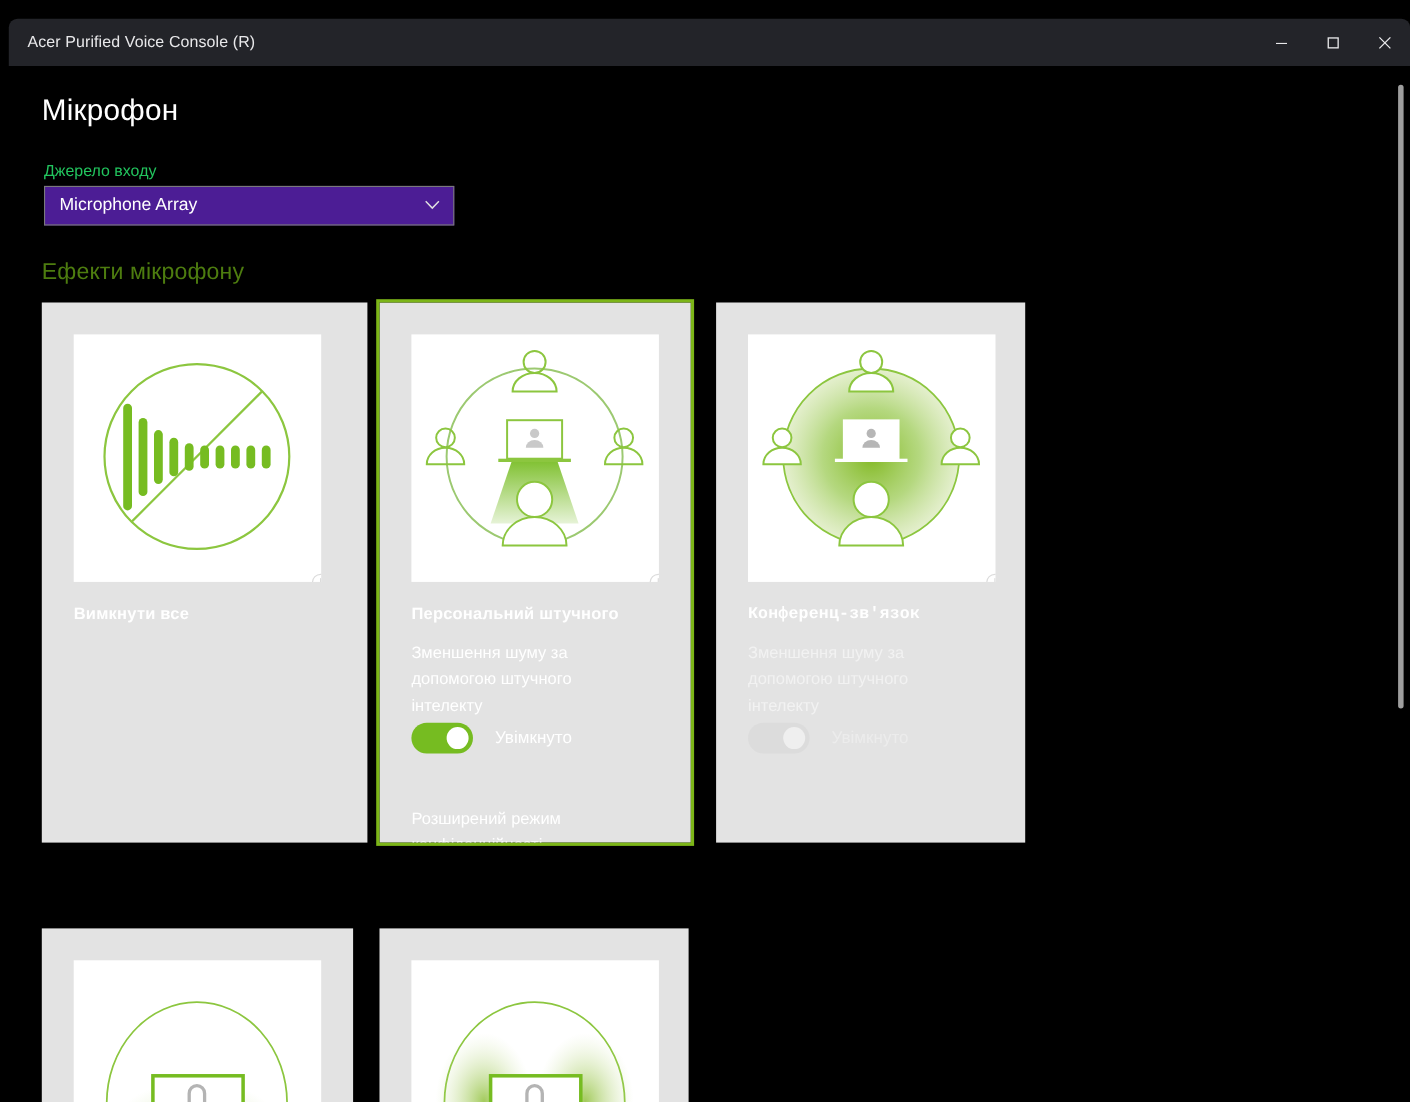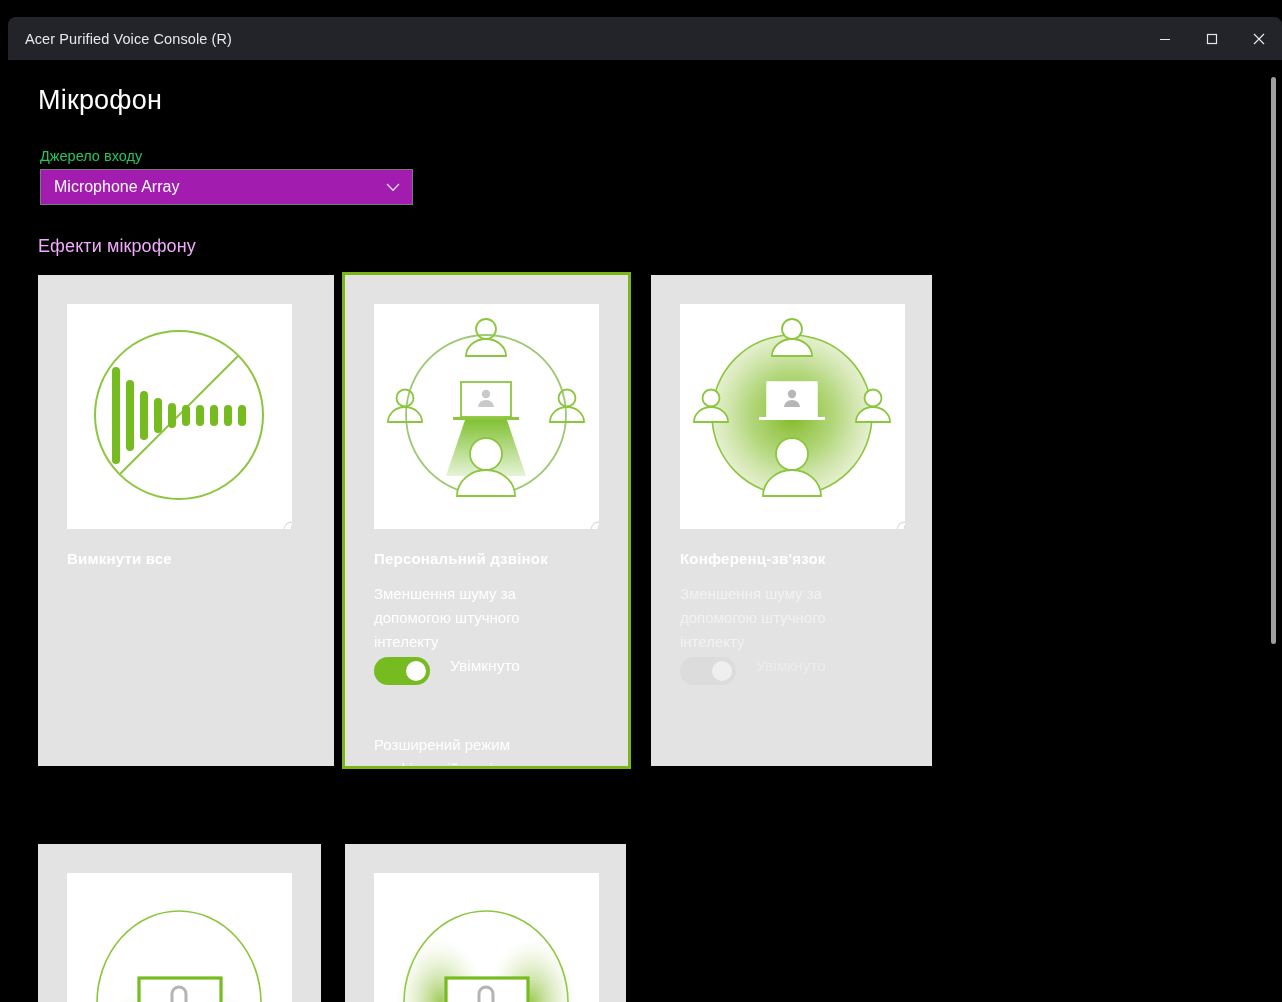--- a/index.html
+++ b/index.html
@@ -36,30 +36,30 @@
   .h1 {
     position: absolute; left: 38px; top: 25px;
     font-size: 27px; font-weight: 400; color: #fff; letter-spacing: .2px;
   }
   .field-label {
     position: absolute; left: 40px; top: 88px;
     font-size: 14.5px; color: #22c55e;
   }
   .dropdown {
     position: absolute; left: 40px; top: 109px; width: 373px; height: 36px;
-    background: #a21caf; border: 1px solid #7a7a7a;
+    background: #4c1d95; border: 1px solid #7a7a7a;
     display: flex; align-items: center; justify-content: space-between;
     padding: 0 12px 0 13px; cursor: pointer;
   }
   .dropdown-value { color: #fff; font-size: 16px; }
   .chev { color: #ddd; }
 
   .h2 {
     position: absolute; left: 38px;
-    font-size: 18px; font-weight: 400; color: #f0abfc; letter-spacing: .1px;
+    font-size: 21px; font-weight: 400; color: #4d7c0f; letter-spacing: .1px;
   }
   .h2-effects { top: 176px; }
   .h2-studio  { top: 731px; }
 
   
   .card {
     position: absolute; background: #e3e3e3; overflow: hidden;
   }
   .card.selected { outline: 3px solid #7cb518; outline-offset: 0; }
   .card-img {
@@ -71,21 +71,21 @@
   .card-title {
     position: absolute; left: 29px; font-size: 15px; font-weight: bold;
     color: #fff; letter-spacing: .2px; white-space: nowrap;
   }
   .card-desc {
     position: absolute; left: 29px; width: 186px;
     font-size: 15px; color: #fff; line-height: 24px;
   }
   .card-desc.dim { color: #f2f2f2; }
 
-  .togglerow { position: absolute; left: 29px; display: flex; }
+  .togglerow { position: absolute; left: 29px; display: flex; align-items: center; }
   .toggle {
     width: 56px; height: 28px; border-radius: 14px; background: #76bc21;
     position: relative; flex: none; cursor: pointer;
   }
   .toggle .knob {
     position: absolute; top: 4px; left: 32px;
     width: 20px; height: 20px; border-radius: 50%; background: #fff;
   }
   .toggle.off { background: #dcdcdc; }
   .toggle.off .knob { background: #efefef; }
@@ -217,21 +217,21 @@
             <path d="M104 103 a8 7 0 0 1 16 0 z" fill="#c9c9c9"></path>
           </g>
         </svg>
         <span class="info-icon">
           <svg width="17" height="17" viewBox="0 0 17 17">
             <circle cx="8.5" cy="8.5" r="7.4" fill="none" stroke="#dcdcdc" stroke-width="1.1"></circle>
             <rect x="7.9" y="4.6" width="1.2" height="8" fill="#dcdcdc"></rect>
           </svg>
         </span>
       </div>
-      <div class="card-title" style="top:275px;">Персональний дзвінок</div>
+      <div class="card-title" style="top:275px;">Персональний штучного</div>
       <div class="card-desc" style="top:307px;">Зменшення шуму за допомогою штучного інтелекту</div>
       <div class="togglerow" style="top:382px;">
         <div class="toggle">
             <div class="knob"></div>
           </div>
         <span class="toggle-label">Увімкнуто</span>
       </div>
       <div class="card-desc" style="top:458px;">Розширений режим конфіденційності</div>
 
     </div>
@@ -264,21 +264,21 @@
             <path d="M104 103 a8 7 0 0 1 16 0 z" fill="#b6b6b6"></path>
           </g>
         </svg>
         <span class="info-icon">
           <svg width="17" height="17" viewBox="0 0 17 17">
             <circle cx="8.5" cy="8.5" r="7.4" fill="none" stroke="#dcdcdc" stroke-width="1.1"></circle>
             <rect x="7.9" y="4.6" width="1.2" height="8" fill="#dcdcdc"></rect>
           </svg>
         </span>
       </div>
-      <div class="card-title" style="top:275px;">Конференц-зв'язок</div>
+      <div class="card-title" style="top:275px;font-family:Liberation Mono, monospace;">Конференц-зв'язок</div>
       <div class="card-desc dim" style="top:307px;">Зменшення шуму за допомогою штучного інтелекту</div>
       <div class="togglerow" style="top:382px;">
         <div class="toggle off">
             <div class="knob"></div>
           </div>
         <span class="toggle-label dim">Увімкнуто</span>
       </div>
     </div>
 
 

